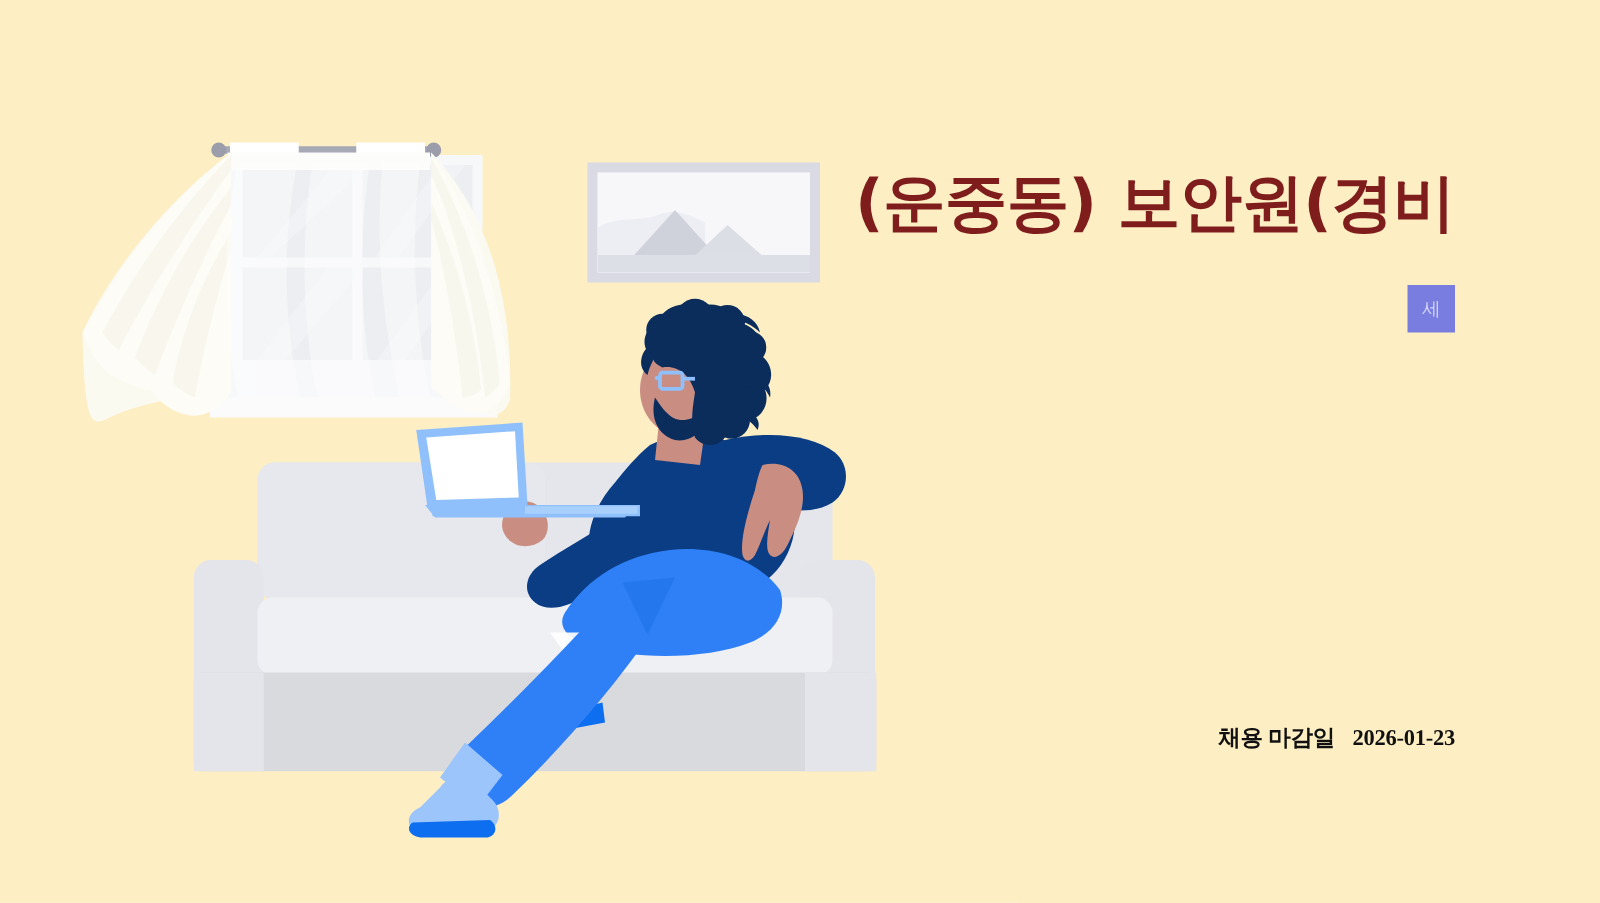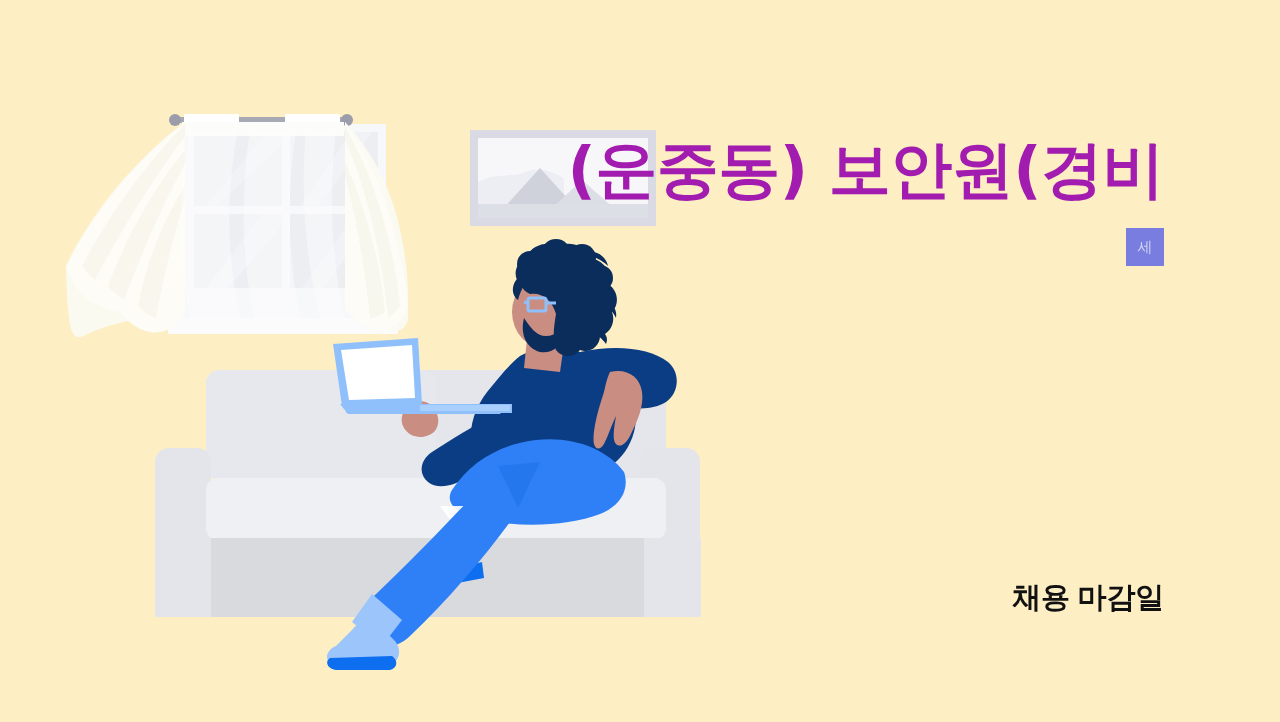--- a/index.html
+++ b/index.html
@@ -41,23 +41,23 @@
     top: 134px;
     width: 1164px;
     display: flex;
     justify-content: flex-end;
     align-items: center;
     white-space: nowrap;
     overflow: visible;
     pointer-events: auto;
   }
   .job-title {
-    font-size: 62px;
+    font-size: 50px;
     font-weight: 700;
-    color: #a21caf;
+    color: #7f1d1d;
     letter-spacing: -0.5px;
     line-height: 1.15;
     text-align: right;
     font-family: "DejaVu Sans", "Liberation Sans", sans-serif;
   }
   .company-row {
     position: absolute;
     left: 0;
     top: 228px;
     width: 1164px;
@@ -93,24 +93,24 @@
     top: 578px;
     width: 1164px;
     display: flex;
     justify-content: flex-end;
     align-items: baseline;
     gap: 14px;
     pointer-events: auto;
   }
   .deadline-label,
   .deadline-value {
-    font-size: 29px;
+    font-size: 18px;
     font-weight: 700;
     color: #111111;
-    font-family: Liberation Sans, sans-serif;
+    font-family: Liberation Serif, serif;
     letter-spacing: -0.2px;
   }
   
   .img-placeholder {
     position: absolute;
     left: 470px;
     top: 130px;
     width: 186px;
     height: 96px;
     background: #d9dae4;
@@ -350,16 +350,17 @@
     <div class="job-title-row">
       <div class="job-title">(운중동) 보안원(경비</div>
     </div>
 
     <div class="company-row">
       <div class="company-badge">세</div>
     </div>
 
     <div class="deadline-row">
       <div class="deadline-label">채용 마감일</div>
+      <div class="deadline-value">2026-01-23</div>
     </div>
 
   </div>
 </div>
 
 </body></html>

